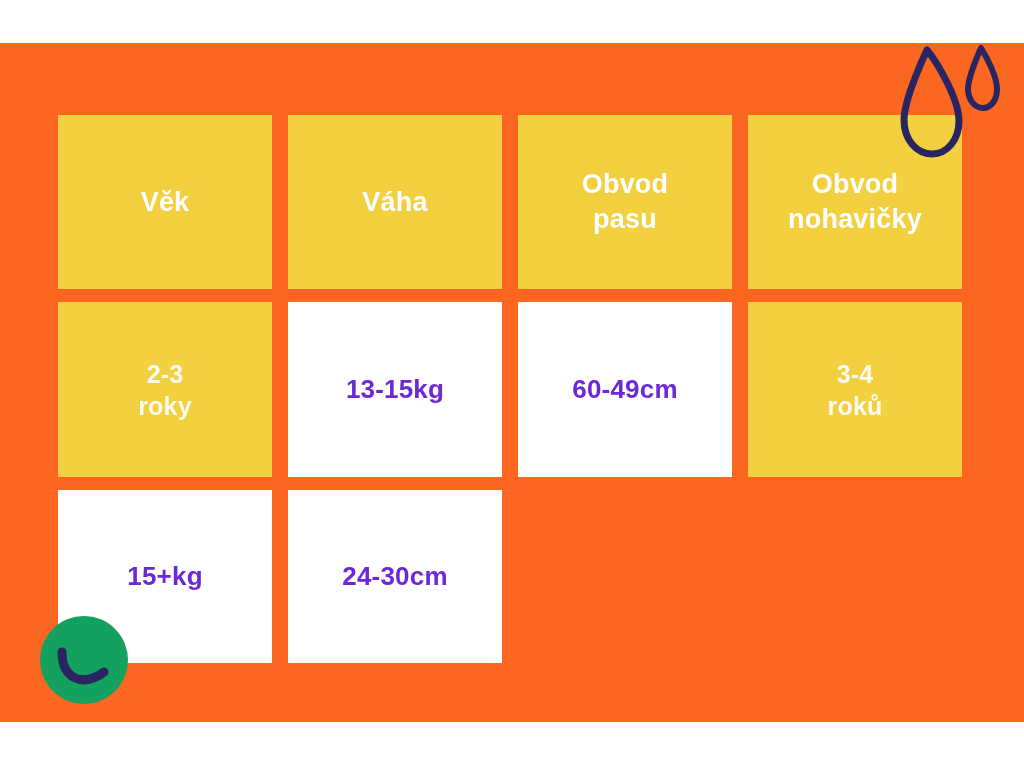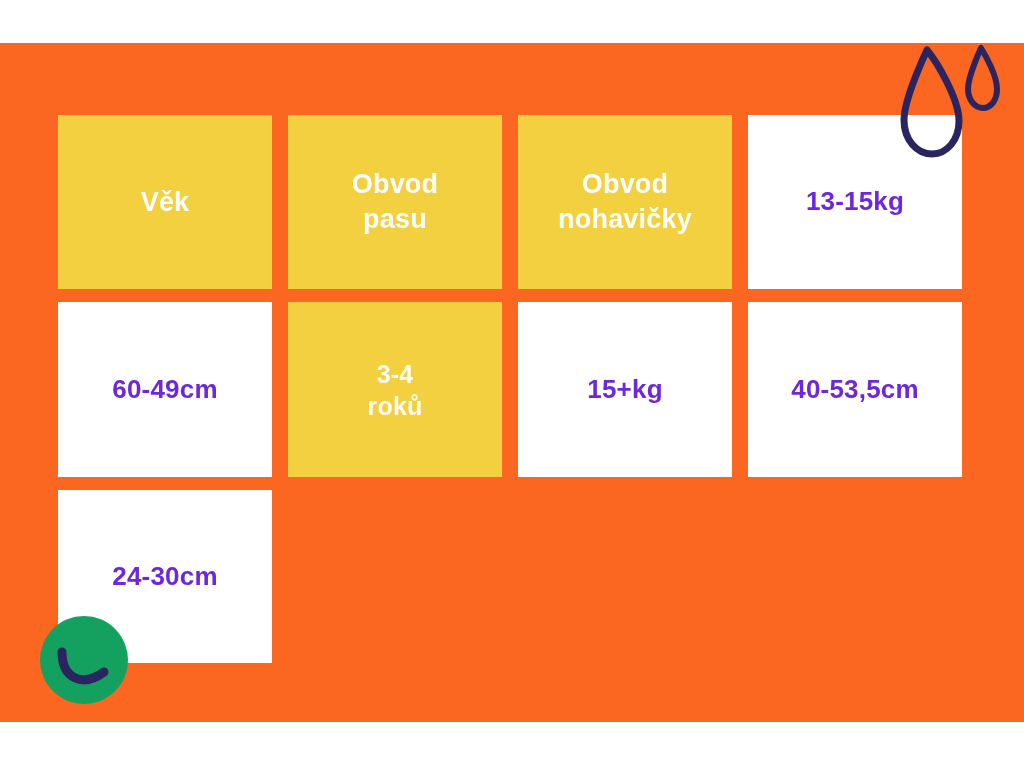--- a/index.html
+++ b/index.html
@@ -77,42 +77,52 @@
 
   <div class="grid">
 
     <div class="cell head">
       <div>
         <span class="txt">Věk</span>
       </div>
     </div>
     <div class="cell head">
       <div>
+        <span class="txt">Váha</span>
+      </div>
+    </div>
+    <div class="cell head">
+      <div>
         <span class="txt">Obvod</span>
         <span class="txt">pasu</span>
       </div>
     </div>
     <div class="cell head">
       <div>
         <span class="txt">Obvod</span>
         <span class="txt">nohavičky</span>
       </div>
     </div>
 
+    <div class="cell rowhead">
+      <div>
+        <span class="txt">2-3</span>
+        <span class="txt">roky</span>
+      </div>
+    </div>
     <div class="cell val">13-15kg</div>
     <div class="cell val">60-49cm</div>
 
     <div class="cell rowhead">
       <div>
         <span class="txt">3-4</span>
         <span class="txt">roků</span>
       </div>
     </div>
     <div class="cell val">15+kg</div>
-    <div class="cell val">40-53,5cm</div>
     <div class="cell val">24-30cm</div>
 
   </div>
 
   <svg class="drops" viewBox="0 0 112 130">
     <path d="M31 14 C31 14, 8 62, 8 84 C8 104, 21 118, 36 118 C51 118, 63 104, 63 85 C63 63, 41 26, 31 14 Z" fill="none" stroke="#2A2560" stroke-width="7" stroke-linecap="round" stroke-linejoin="round"></path>
     <path d="M85 12 C85 12, 72 40, 72 53 C72 64, 79 72, 87 72 C95 72, 101 64, 101 53 C101 40, 90 20, 85 12 Z" fill="none" stroke="#2A2560" stroke-width="6" stroke-linecap="round" stroke-linejoin="round"></path>
   </svg>
 
   <svg class="smiley" viewBox="0 0 92 92">

